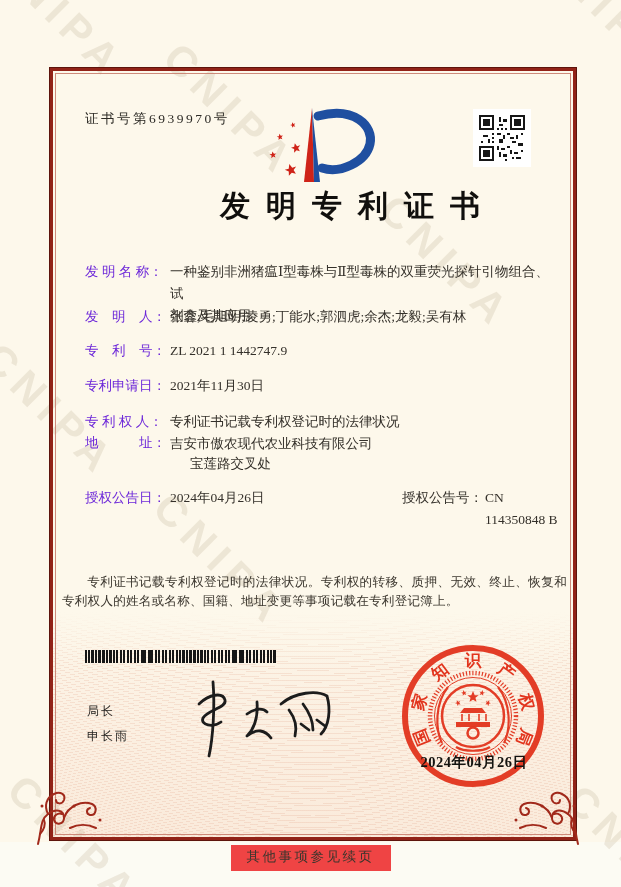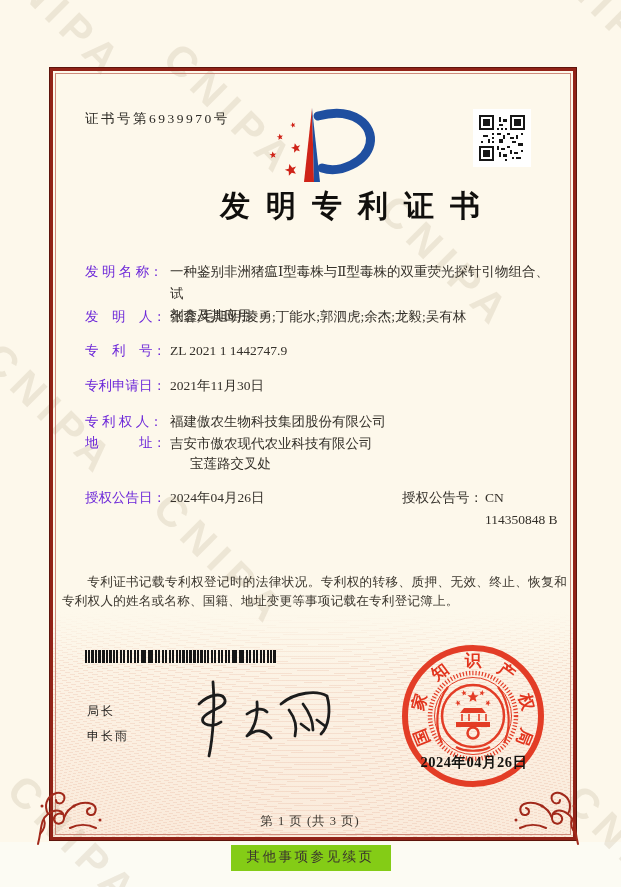--- a/index.html
+++ b/index.html
@@ -95,21 +95,21 @@
     position:absolute;left:419px;top:753px;width:110px;z-index:6;
     text-align:center;font-weight:bold;font-size:14.5px;color:#141310;
     letter-spacing:0.5px;
   }
   .page-info{
     position:absolute;left:50px;top:813px;width:520px;text-align:center;
     font-size:12.5px;color:#3a362f;letter-spacing:1px;
   }
   .continuation{
     position:absolute;left:50%;top:845px;transform:translateX(-50%);z-index:4;
-    background:#84cc16;padding:3px 16px 5px;font-size:13.5px;
+    background:#ef4444;padding:3px 16px 5px;font-size:13.5px;
     letter-spacing:2.5px;color:#3a352d;white-space:nowrap;
   }
   .ornament{position:absolute;z-index:5;}
   .orn-left{left:34px;top:776px;}
   .orn-right{left:510px;top:776px;transform:scaleX(-1);}
 </style>
 </head>
 <body>
 
 <div class="page">
@@ -217,21 +217,21 @@
       <span class="fvalue">ZL 2021 1 1442747.9</span>
     </div>
 
     <div class="frow r-filing">
       <span class="flabel">专利申请日：</span>
       <span class="fvalue">2021年11月30日</span>
     </div>
 
     <div class="frow r-patentee">
       <span class="flabel">专 利 权 人：</span>
-      <span class="fvalue"><span>福建傲农生物科技集团股份有限公司</span><br>
+      <span class="fvalue"><span>专利证书记载专利权登记时的法律状况</span><br>
       <span>吉安市傲农现代农业科技有限公司</span></span>
     </div>
 
     <div class="frow r-address">
       <span class="flabel">地            址：</span>
       <span class="fvalue"><br>
       <span>宝莲路交叉处</span></span>
     </div>
 
     <div class="frow r-grant">
@@ -291,21 +291,20 @@
         <text x="22" y="66" transform="rotate(-75 22 61)">家</text>
         <text x="42" y="36" transform="rotate(-37 42 31)">知</text>
         <text x="75" y="25">识</text>
         <text x="108" y="36" transform="rotate(37 108 31)">产</text>
         <text x="128" y="66" transform="rotate(75 128 61)">权</text>
         <text x="126" y="101" transform="rotate(112 126 96)">局</text>
       </g>
     </svg>
     <div class="seal-date">2024年04月26日</div>
 
-    <div class="page-info">第 1 页 (共 3 页)</div>
     <div class="continuation">其他事项参见续页</div>
   </div>
 
   <svg class="ornament orn-left" width="72" height="72" viewBox="0 0 72 72" fill="none" stroke="#a1291b" stroke-width="2" stroke-linecap="round">
     <path d="M4,68 C8,52 6,44 14,38 C22,32 30,34 30,42 C30,48 22,50 20,44 C19,40 24,36 28,38"></path>
     <path d="M30,42 C34,30 48,24 58,28 C64,31 62,40 56,39 C52,38 52,33 56,32"></path>
     <path d="M14,38 C10,30 12,22 20,18 C26,15 32,18 30,24 C28,29 22,28 22,24"></path>
     <path d="M36,52 C44,48 54,48 62,52"></path>
     <path d="M6,58 C10,54 12,48 10,44"></path>
     <circle cx="8" cy="30" r="1.5" fill="#a1291b" stroke="none"></circle>

